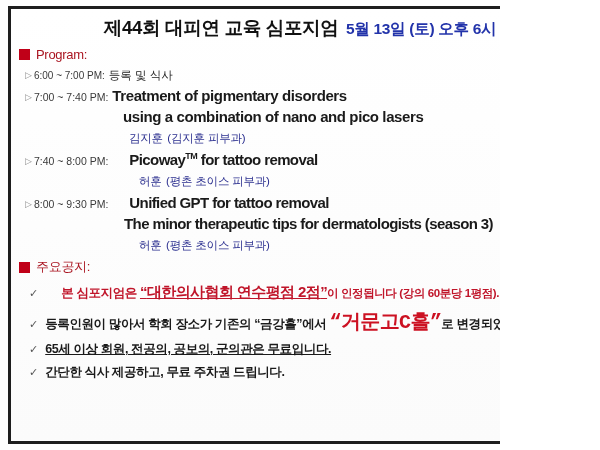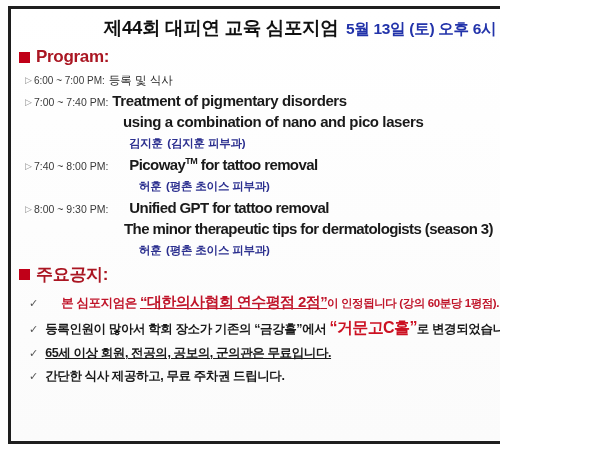--- a/index.html
+++ b/index.html
@@ -57,22 +57,22 @@
     margin: 5px 0 4px 8px;
   }
   .sq {
     display: inline-block;
     width: 11px; height: 11px;
     background: #c00018;
     margin-right: 6px;
     flex: 0 0 auto;
   }
   .section-head .label {
-    font-size: 17px;
-    font-weight: bold;
+    font-size: 13px;
+    font-weight: normal;
     color: #aa1622;
     letter-spacing: -0.3px;
   }
 
   
   .program { margin: 2px 0 0 0; }
   .prow {
     display: flex;
     align-items: baseline;
     padding: 2px 0 2px 14px;
@@ -111,21 +111,21 @@
     letter-spacing: -0.5px;
   }
   .prow.indent2 { padding-left: 112px; align-items: center; }
   .prow.indent3 { padding-left: 96px; }
   .speaker-row {
     padding: 1px 0 3px 0;
     white-space: nowrap;
   }
   .speaker {
     font-size: 11.5px;
-    font-weight: bold;
+    font-weight: normal;
     color: #2b2f8f;
     letter-spacing: -0.2px;
   }
   .sp-i1 { padding-left: 118px; }
   .sp-i2 { padding-left: 128px; }
   .sp-i3 { padding-left: 128px; }
 
   
   .notices { margin: 0 0 0 0; }
   .nrow {
@@ -150,22 +150,23 @@
   .em-red-u {
     color: #c0152a;
     font-weight: bold;
     font-size: 15px;
     text-decoration: underline;
     letter-spacing: -0.6px;
   }
   .em-red-big {
     color: #cc1122;
     font-weight: bold;
-    font-size: 16px;
+    font-size: 20px;
     letter-spacing: -0.6px;
+    font-family: Liberation Mono, monospace;
   }
   .u { text-decoration: underline; }
   .small-paren { font-size: 11.5px; }
 </style>
 </head>
 <body>
 
 <div id="poster">
   <div class="frame">
     <div class="inner">

